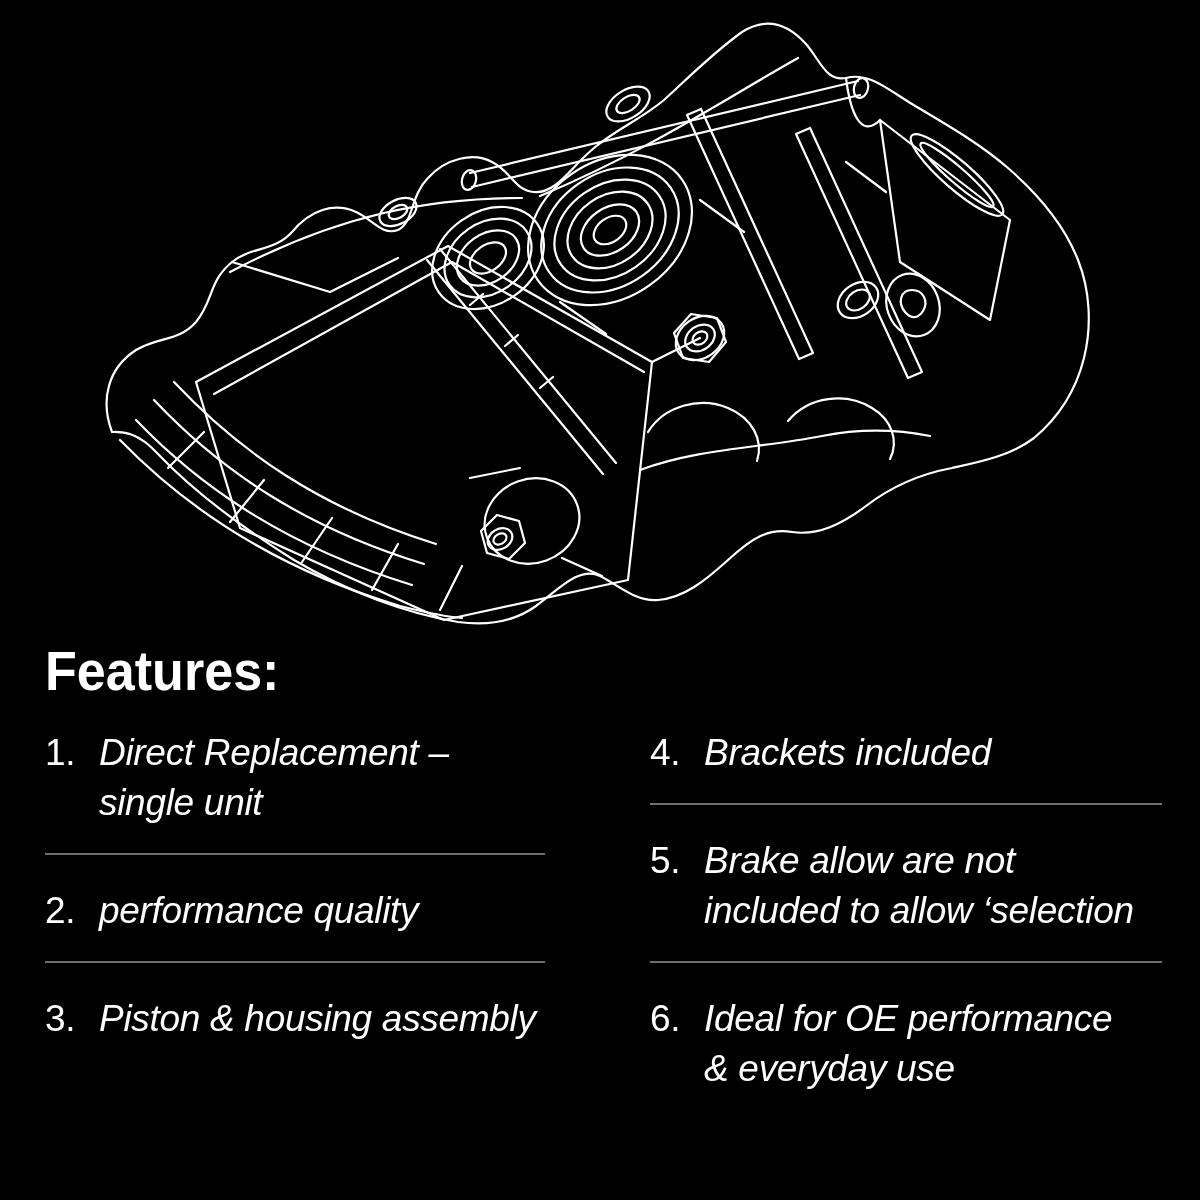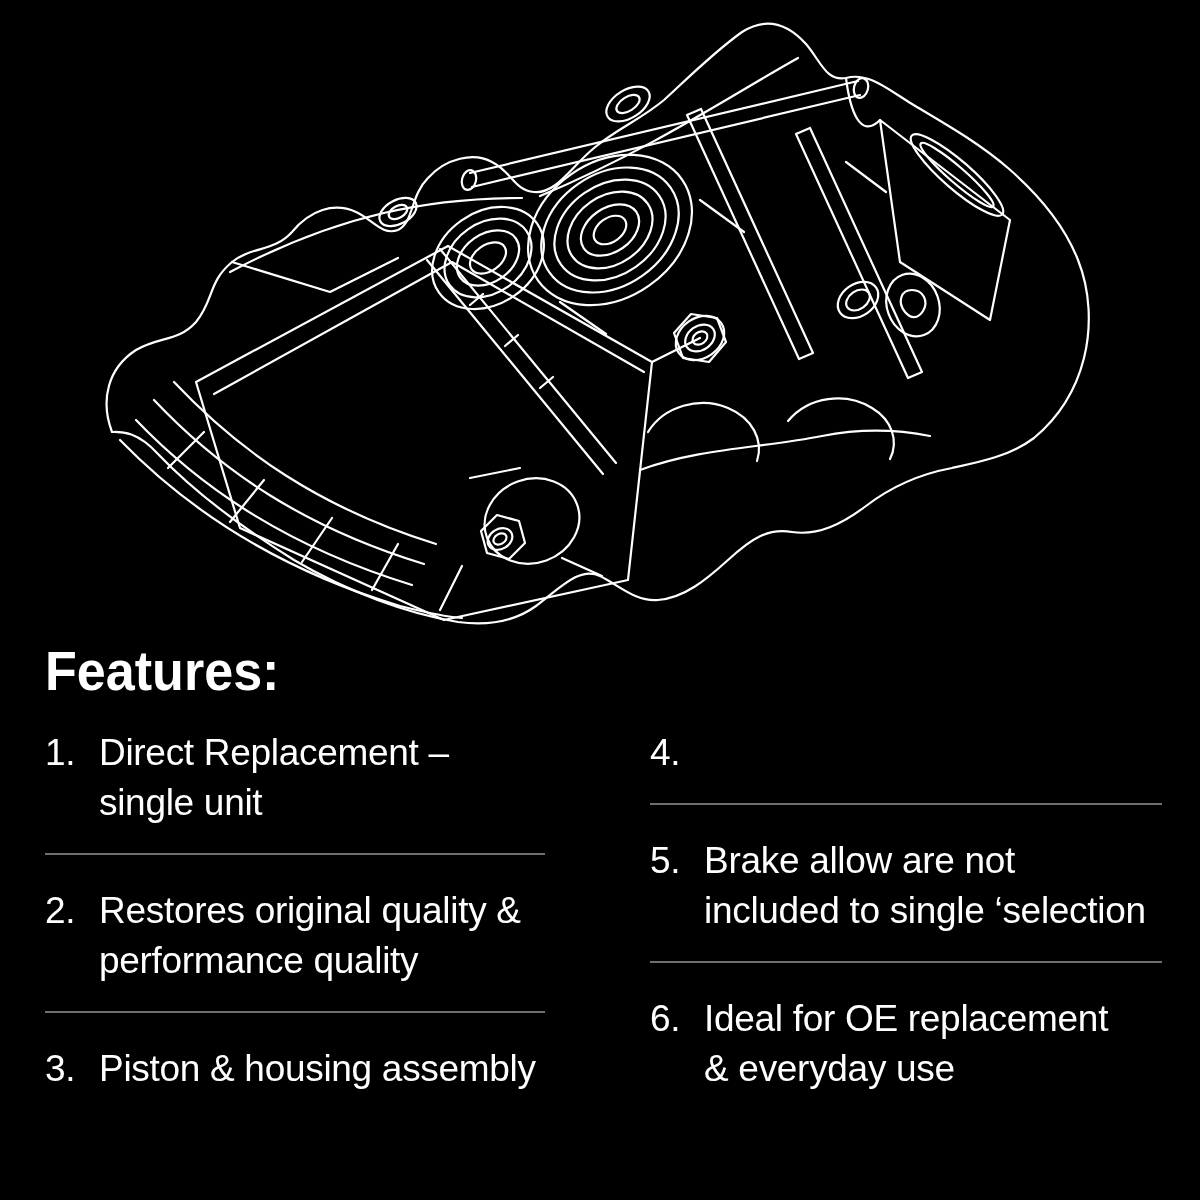--- a/index.html
+++ b/index.html
@@ -15,21 +15,21 @@
     font-size:56px;font-weight:bold;letter-spacing:0;
     transform:scaleX(0.93);transform-origin:left center;white-space:nowrap;}
 
   
   .col{position:absolute;top:728px;}
   .col-left{left:45px;width:500px;}
   .col-right{left:650px;width:512px;}
 
   .item{display:flex;align-items:flex-start;}
   .num{flex:none;width:54px;font-size:37px;line-height:50px;letter-spacing:-0.3px;}
-  .lines{font-size:37px;line-height:50px;letter-spacing:-0.3px;}
+  .lines{font-size:37px;line-height:50px;letter-spacing:-0.3px;font-style:italic;}
   .line{white-space:nowrap;}
 
   hr.divider{border:none;border-top:2px solid #6f6f6f;margin:25px 0 31px 0;width:100%;}
 
   svg .wire{stroke:#fff;fill:none;stroke-width:2.2;stroke-linejoin:round;stroke-linecap:round;}
 </style>
 </head>
 <body>
 
 <div class="stage">
@@ -145,48 +145,50 @@
       <span class="num">1.</span>
       <span class="lines">
         <div class="line">Direct Replacement –</div>
         <div class="line">single unit</div>
       </span>
     </div>
     <hr class="divider">
     <div class="item">
       <span class="num">2.</span>
       <span class="lines">
-        <div class="line">Restores original quality &amp;</div>
         <div class="line">performance quality</div>
       </span>
     </div>
     <hr class="divider">
     <div class="item">
       <span class="num">3.</span>
       <span class="lines">
         <div class="line">Piston &amp; housing assembly</div>
       </span>
     </div>
   </div>
 
   <div class="col col-right">
     <div class="item">
       <span class="num">4.</span>
+      <span class="lines">
+        <div class="line">Brackets included</div>
+      </span>
     </div>
     <hr class="divider">
     <div class="item">
       <span class="num">5.</span>
       <span class="lines">
         <div class="line">Brake allow are not</div>
-        <div class="line">included to single ‘selection</div>
+        <div class="line">included to allow ‘selection</div>
       </span>
     </div>
     <hr class="divider">
     <div class="item">
       <span class="num">6.</span>
       <span class="lines">
-        <div class="line">Ideal for OE replacement</div>
+        <div class="line">Ideal for OE performance</div>
         <div class="line">&amp; everyday use</div>
       </span>
     </div>
   </div>
 
 </div>
 
 </body></html>

